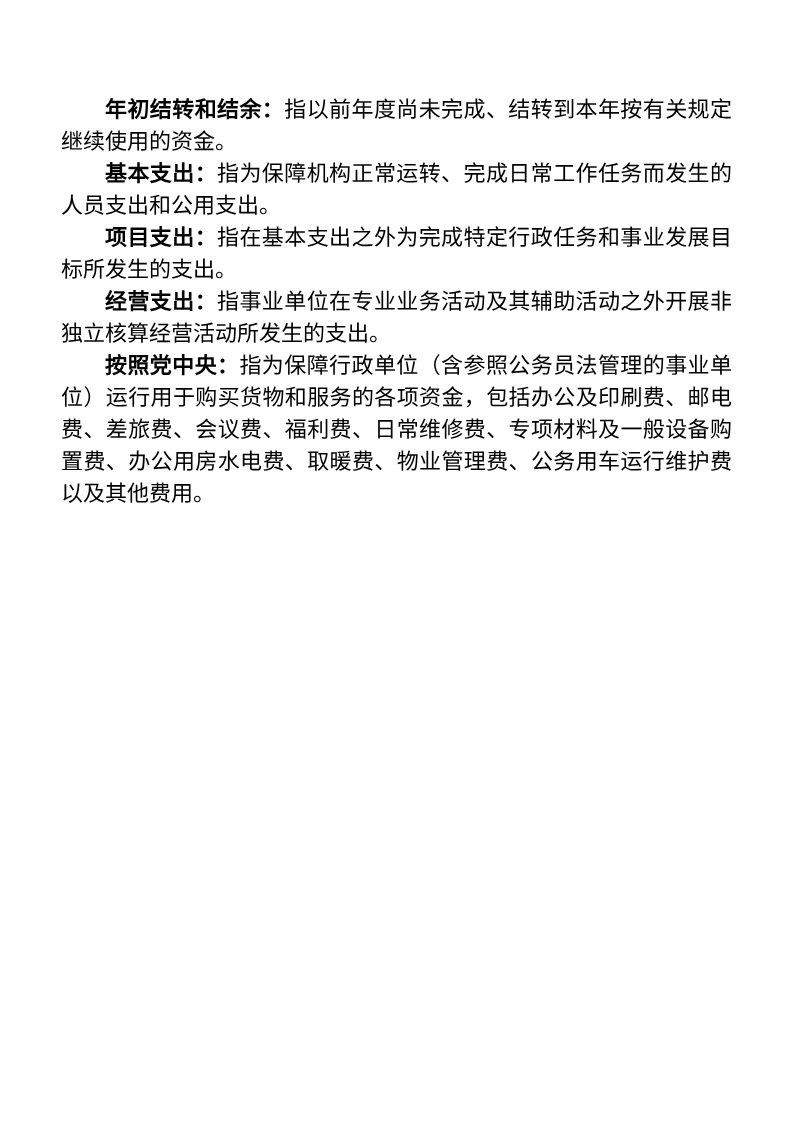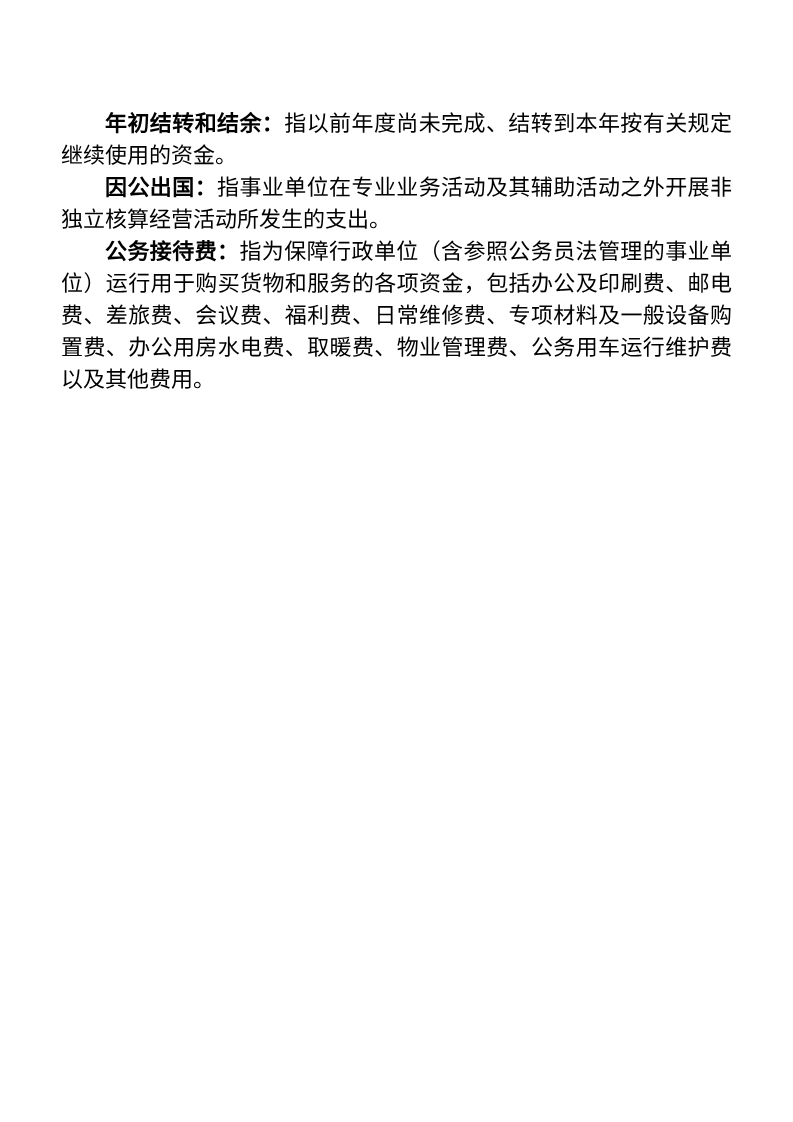--- a/index.html
+++ b/index.html
@@ -12,21 +12,21 @@
     position: relative;
     width: 793px;
     height: 1122px;
     margin: 0 auto;
     background: #ffffff;
     overflow: hidden;
   }
   .content {
     position: absolute;
     left: 61px;
-    top: 108px;
+    top: 94px;
     width: 671px;
   }
   .para {
     margin: 0;
     padding: 0;
     text-indent: 2em;
     font-family: "Liberation Serif", "DejaVu Serif", serif;
     font-size: 22px;
     line-height: 32px;
     color: #000000;
@@ -42,21 +42,23 @@
 </head>
 <body>
 
 <div class="page">
   <div class="content">
 
     <p class="para"><span class="term">年初结转和结余：</span><span>指以前年度尚未完成、结转到本年按有关规定继续使用的资金。</span></p>
 
 
 
+    <p class="para"><span class="term">基本支出：</span><span>指为保障机构正常运转、完成日常工作任务而发生的人员支出和公用支出。</span></p>
+
+    <p class="para"><span class="term">项目支出：</span><span>指在基本支出之外为完成特定行政任务和事业发展目标所发生的支出。</span></p>
+
+    <p class="para"><span class="term">经营支出：</span><span>指事业单位在专业业务活动及其辅助活动之外开展非独立核算经营活动所发生的支出。</span></p>
 
 
-    <p class="para"><span class="term">因公出国：</span><span>指事业单位在专业业务活动及其辅助活动之外开展非独立核算经营活动所发生的支出。</span></p>
-
-
-    <p class="para"><span class="term">公务接待费：</span><span>指为保障行政单位（含参照公务员法管理的事业单位）运行用于购买货物和服务的各项资金，包括办公及印刷费、邮电费、差旅费、会议费、福利费、日常维修费、专项材料及一般设备购置费、办公用房水电费、取暖费、物业管理费、公务用车运行维护费以及其他费用。</span></p>
+    <p class="para"><span class="term">按照党中央：</span><span>指为保障行政单位（含参照公务员法管理的事业单位）运行用于购买货物和服务的各项资金，包括办公及印刷费、邮电费、差旅费、会议费、福利费、日常维修费、专项材料及一般设备购置费、办公用房水电费、取暖费、物业管理费、公务用车运行维护费以及其他费用。</span></p>
 
   </div>
 </div>
 
 </body></html>

